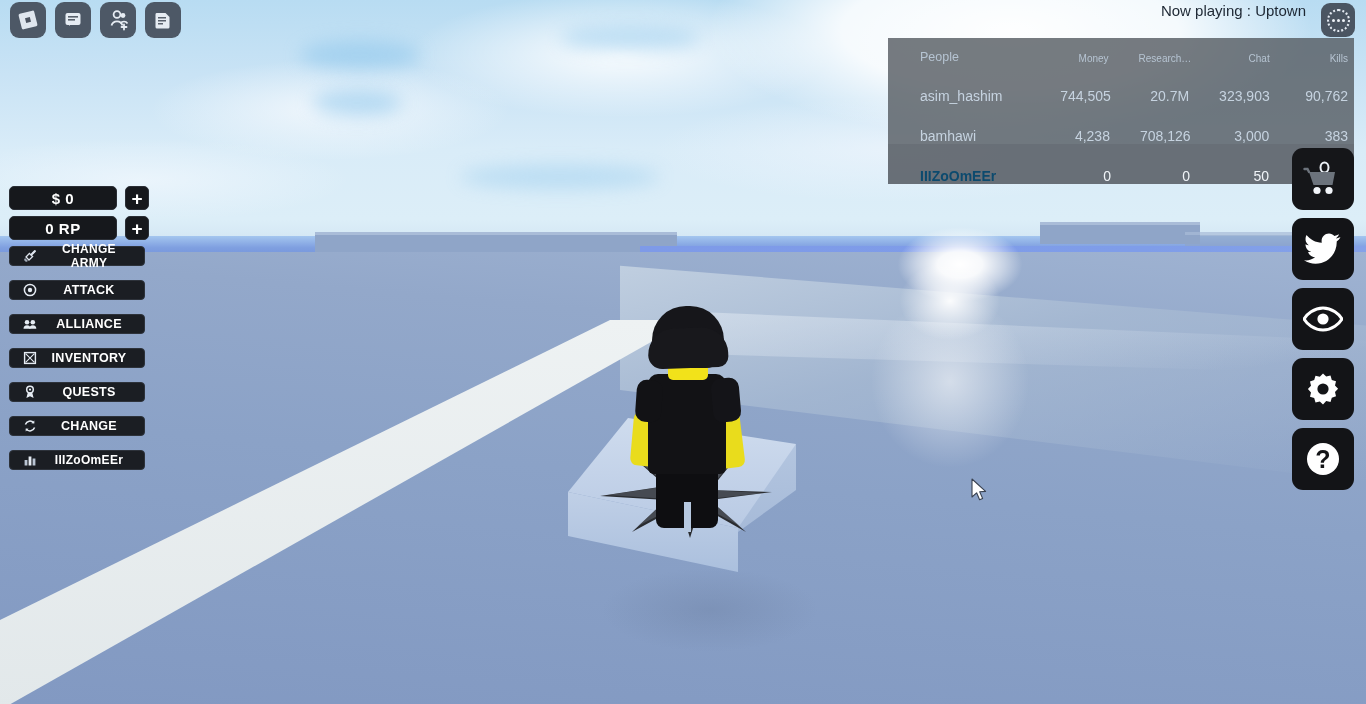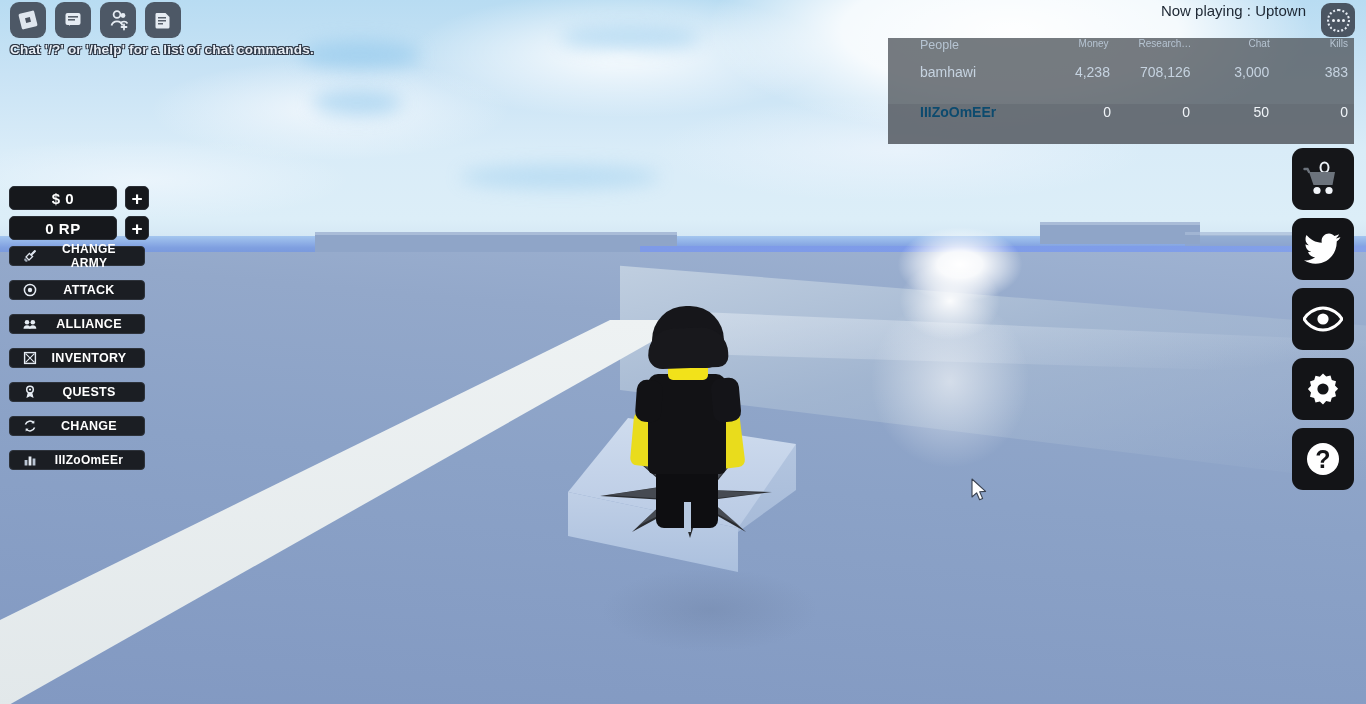--- a/index.html
+++ b/index.html
@@ -140,21 +140,21 @@
     display:flex; align-items:center; justify-content:center; gap:2px;
   }
   .dots-circle i { width:3px; height:3px; border-radius:50%; background:#eef2f7; display:block; }
 
   
   .leaderboard {
     position:absolute; left:888px; top:38px; width:466px;
     background:rgba(84,90,96,.80);
     color:#c6d3e0; font-size:14px;
   }
-  .lb-row { display:flex; align-items:flex-start; height:40px;gap:24px; }
+  .lb-row { display:flex; align-items:flex-end; height:40px;gap:24px; }
   .lb-head { height:26px; font-size:12.5px; color:#b6c4d2; }
   .lb-name { width:186px; padding-left:32px; white-space:nowrap; overflow:hidden; }
   .lb-col { width:70px; text-align:right; padding-right:6px; white-space:nowrap; }
   .lb-head .lb-col { font-size:10px; }
   .lb-row.me { background:rgba(100,107,114,.62); }
   .lb-row.me .lb-name { color:#0c4a6e; font-weight:bold; }
   .lb-row.me .lb-col { color:#f0f4f8; }
 
   
   .leftpanel { position:absolute; left:9px; top:186px; width:150px; }
@@ -280,38 +280,44 @@
     <div class="topicon">
       <svg width="22" height="22" viewBox="0 0 22 22">
           <path d="M4.5 4h9l4 4v10a1.5 1.5 0 0 1-1.5 1.5h-11A1.5 1.5 0 0 1 3.5 18V5.5A1.5 1.5 0 0 1 4.5 4z" fill="#e6ecf3"></path>
           <rect x="6" y="8" width="8" height="1.5" fill="#59616d"></rect>
           <rect x="6" y="11" width="8" height="1.5" fill="#59616d"></rect>
           <rect x="6" y="14" width="5" height="1.5" fill="#59616d"></rect>
         </svg>
     </div>
   </div>
 
-  <div class="chat-hint">Chat '/?' or '/help' for a list of chat commands.</div>
 
   <div class="nowplaying">Now playing : Uptown</div>
   <div class="dots-btn">
     <div class="dots-circle">
         <i></i>
         <i></i>
         <i></i>
       </div>
   </div>
 
   <div class="leaderboard">
     <div class="lb-row lb-head">
       <div class="lb-name">People</div>
       <div class="lb-col">Money</div>
       <div class="lb-col">Research…</div>
       <div class="lb-col">Chat</div>
       <div class="lb-col">Kills</div>
+    </div>
+    <div class="lb-row">
+      <div class="lb-name">asim_hashim</div>
+      <div class="lb-col">744,505</div>
+      <div class="lb-col">20.7M</div>
+      <div class="lb-col">323,903</div>
+      <div class="lb-col">90,762</div>
     </div>
     <div class="lb-row">
       <div class="lb-name">bamhawi</div>
       <div class="lb-col">4,238</div>
       <div class="lb-col">708,126</div>
       <div class="lb-col">3,000</div>
       <div class="lb-col">383</div>
     </div>
     <div class="lb-row me">
       <div class="lb-name">IIIZoOmEEr</div>

